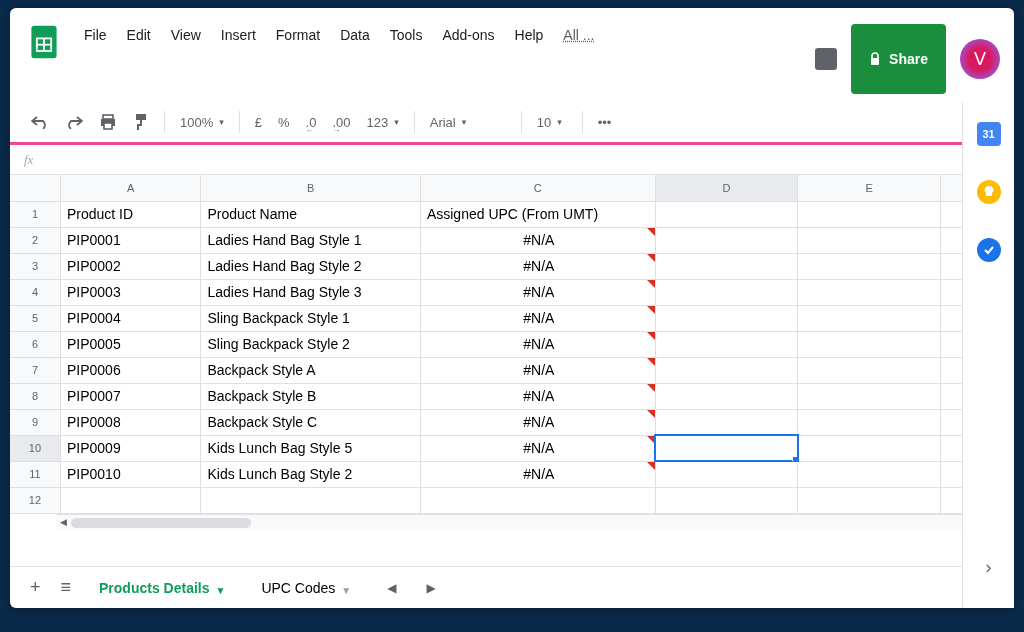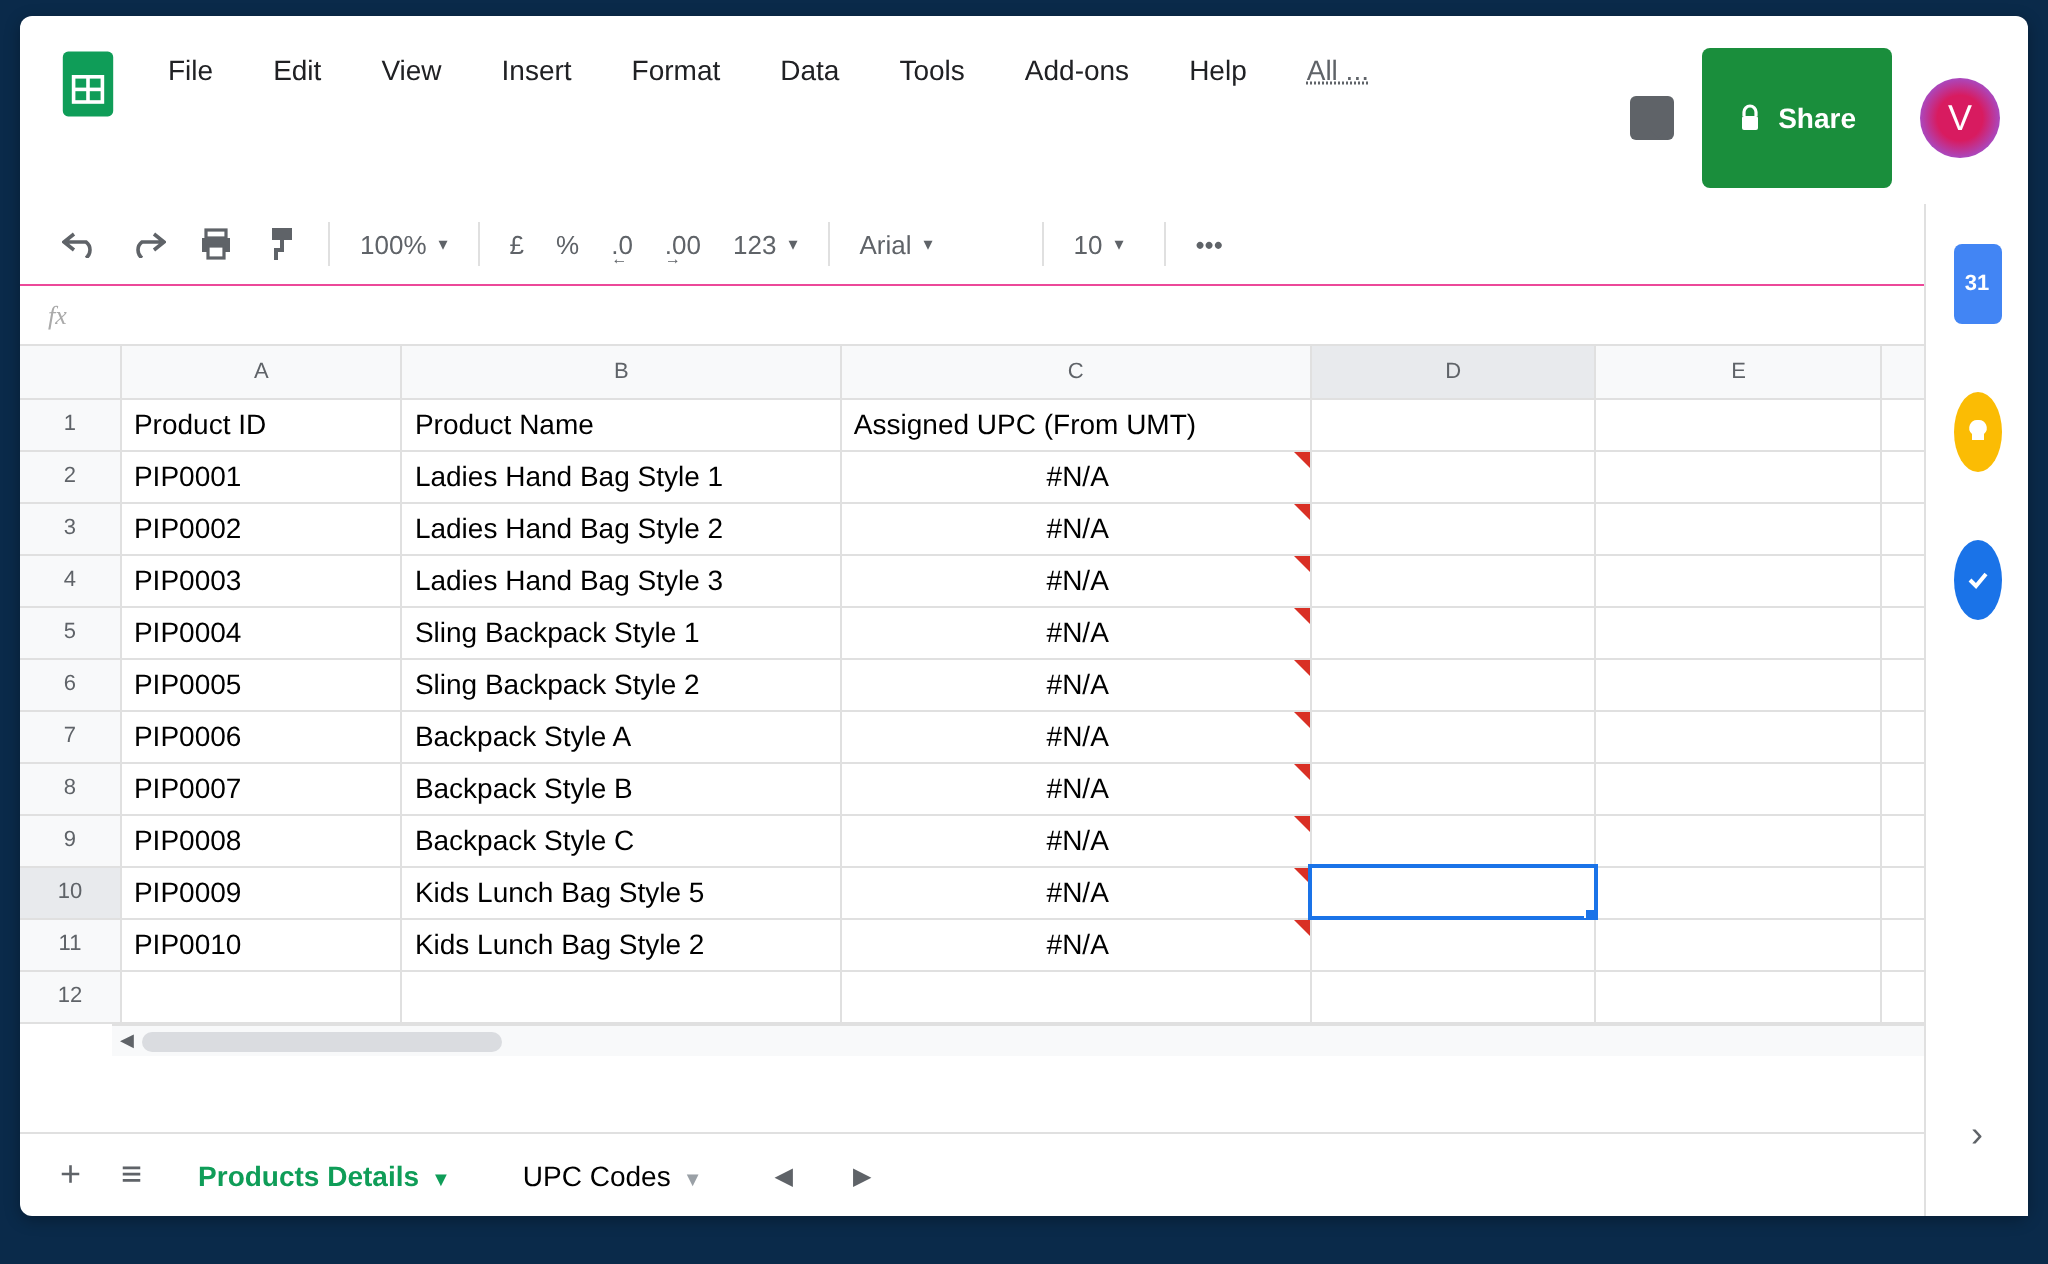--- a/index.html
+++ b/index.html
@@ -7,32 +7,32 @@
   .window { background: #fff; border-radius: 6px; margin: 8px 10px; height: 600px; display: flex; flex-direction: column; box-shadow: 0 2px 8px rgba(0,0,0,0.3); position: relative; }
   
   .header { display: flex; align-items: flex-start; padding: 10px 14px 0 14px; }
   .logo { width: 40px; height: 40px; margin-right: 12px; margin-top: 4px; display: flex; align-items: center; justify-content: center; }
   .logo svg { width: 36px; height: 36px; }
   .title-area { flex: 1; }
   .doc-title-row { display: flex; align-items: center; gap: 12px; }
   .doc-title { font-size: 20px; color: #5f6368; font-weight: 400; letter-spacing: -0.2px; }
   .star { color: #d0d0d0; font-size: 18px; cursor: pointer; }
   .folder-icon { width: 20px; height: 18px; background: #c0c0c0; border-radius: 2px; cursor: pointer; }
-  .menu-bar { display: flex; gap: 14px; margin-top: 6px; }
+  .menu-bar { display: flex; gap: 4px; margin-top: 6px; }
   .menu-item { padding: 3px 8px; color: #202124; font-size: 14px; cursor: pointer; border-radius: 3px; }
   .menu-item.dotted { text-decoration: underline dotted; color: #5f6368; }
   
   .header-right { display: flex; align-items: center; gap: 14px; margin-top: 6px; }
   .comments-icon { width: 22px; height: 22px; background: #5f6368; border-radius: 3px; cursor: pointer; position: relative; }
   .comments-icon::after { content: ''; position: absolute; bottom: -3px; right: 4px; border: 4px solid transparent; border-top-color: #5f6368; }
   .share-btn { background: #1a8e3c; color: #fff; border: none; border-radius: 4px; padding: 27px 18px; font-size: 14px; font-weight: 600; cursor: pointer; display: flex; align-items: center; gap: 8px; }
   .lock-icon { width: 12px; height: 14px; }
   .avatar { width: 40px; height: 40px; border-radius: 50%; background: radial-gradient(circle, #d81b60 40%, #ab47bc 70%, #42a5f5 100%); color: #fff; display: flex; align-items: center; justify-content: center; font-size: 18px; font-weight: 500; cursor: pointer; }
   
-  .toolbar { border-bottom: 1px solid #ec4899; padding: 6px 14px; display: flex; align-items: center; gap: 2px; margin-top: 8px; }
+  .toolbar { border-bottom: 3px solid #ec4899; padding: 6px 14px; display: flex; align-items: center; gap: 2px; margin-top: 8px; }
   .tb-btn { padding: 5px 7px; color: #5f6368; cursor: pointer; border-radius: 3px; display: flex; align-items: center; font-size: 13px; }
   .tb-sep { width: 1px; height: 22px; background: #e0e0e0; margin: 0 6px; }
   .tb-drop::after { content: '▾'; font-size: 9px; margin-left: 6px; color: #5f6368; }
   .tb-zoom { min-width: 56px; }
   .tb-collapse { margin-left: auto; color: #5f6368; cursor: pointer; font-size: 16px; padding: 4px 10px; }
   
   .formula-bar { display: flex; align-items: center; border-bottom: 1px solid #e0e0e0; padding: 3px 14px; }
   .fx-label { font-style: italic; color: #aaa; font-size: 13px; margin-right: 28px; font-family: serif; }
   .formula-input { flex: 1; border: none; outline: none; font-size: 13px; padding: 4px; }
   
@@ -72,21 +72,21 @@
   .sheet-tabs { display: flex; align-items: center; border-top: 1px solid #e0e0e0; padding: 4px 14px; height: 42px; gap: 8px; }
   .tab-btn { color: #5f6368; cursor: pointer; padding: 6px; font-size: 18px; }
   .tab { padding: 8px 14px; font-size: 14px; cursor: pointer; display: flex; align-items: flex-end; gap: 6px; }
   .tab.active { color: #0f9d58; font-weight: 600; }
   .tab .drop { font-size: 10px; }
   .tab-nav { margin-left: 6px; color: #5f6368; font-size: 12px; cursor: pointer; padding: 4px 8px; }
   .explore { margin-left: auto; width: 24px; height: 24px; background: #5f6368; border-radius: 4px; cursor: pointer; position: relative; }
   .explore::after { content: '✦'; color: #fff; position: absolute; top: 3px; left: 6px; font-size: 13px; }
   
   .side-panel { position: absolute; right: 0; top: 94px; bottom: 0; width: 52px; background: #fff; border-left: 1px solid #e0e0e0; display: flex; flex-direction: column; align-items: center; padding-top: 20px; gap: 34px; }
-  .side-icon { width: 24px; height: 40px; cursor: pointer; border-radius: 4px; display: flex; align-items: center; justify-content: center; font-size: 11px; color: #fff; font-weight: bold; }
+  .side-icon { width: 24px; height: 24px; cursor: pointer; border-radius: 4px; display: flex; align-items: center; justify-content: center; font-size: 11px; color: #fff; font-weight: bold; }
   .side-cal { background: #4285f4; }
   .side-keep { background: #fbbc04; border-radius: 50%; }
   .side-tasks { background: #1a73e8; border-radius: 50%; }
   .side-expand { position: absolute; bottom: 30px; color: #5f6368; font-size: 18px; cursor: pointer; }
 </style>
 </head>
 <body>
 
 <div class="window">
   <div class="header">

